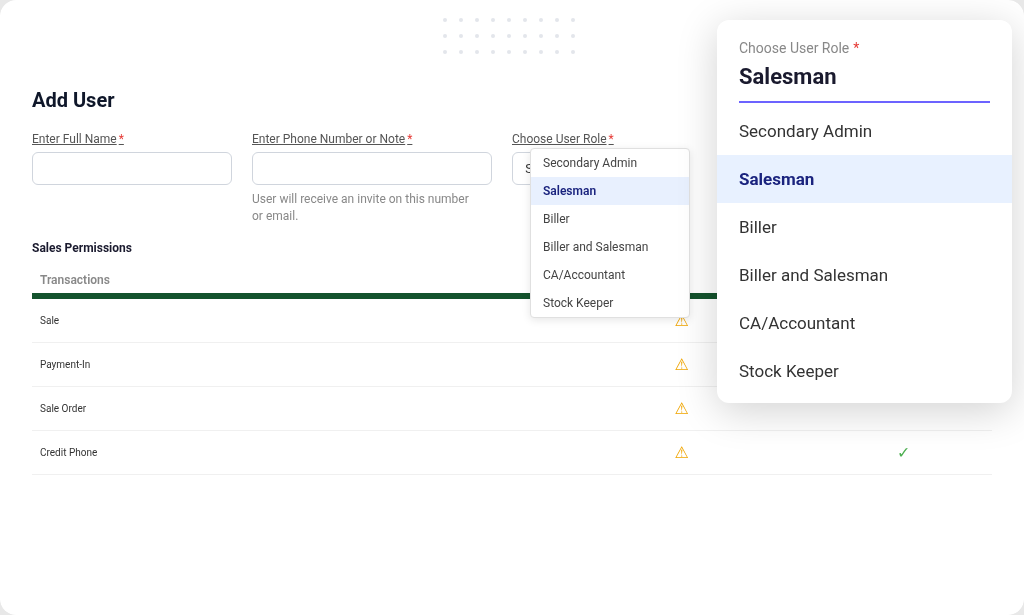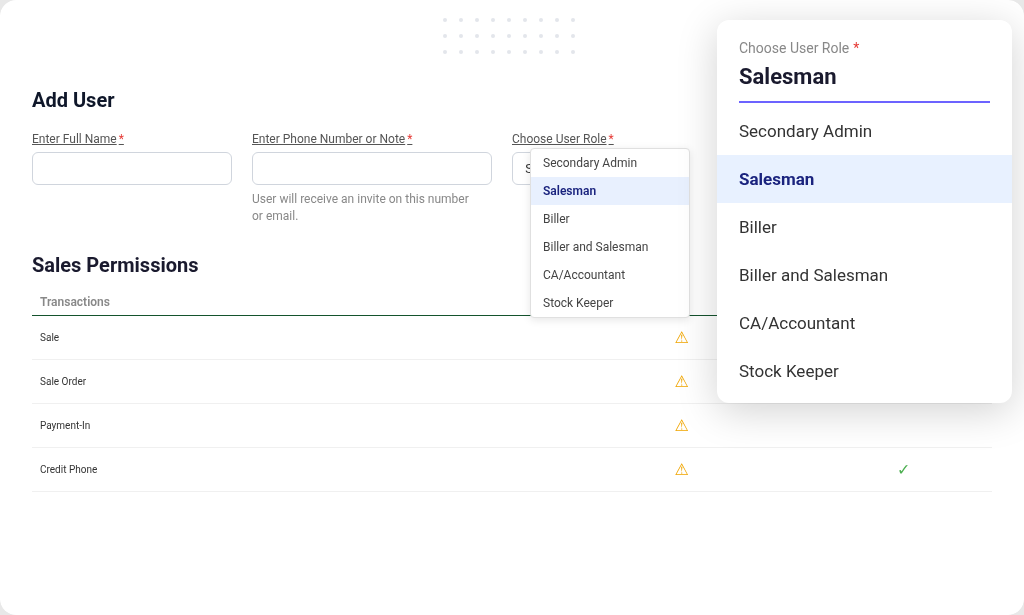--- a/index.html
+++ b/index.html
@@ -116,35 +116,35 @@
       justify-content: space-between;
     }
 
     .role-select-btn:after {
       content: '▾';
       color: #888;
       font-size: 12px;
     }
 
     .sales-permissions-title {
-      font-size: 20px;
+      font-size: 12px;
       font-weight: 700;
       color: #1a1a2e;
-      margin-top: 28px;
+      margin-top: 16px;
       margin-bottom: 12px;
     }
 
     .permissions-table {
       width: 100%;
       border-collapse: collapse;
       font-size: 13px;
     }
 
     .permissions-table thead tr {
-      border-bottom: 1px solid #14532d;
+      border-bottom: 6px solid #14532d;
     }
 
     .permissions-table thead th {
       font-weight: 600;
       color: #888;
       font-size: 12px;
       padding: 6px 8px;
       text-align: left;
     }
 
@@ -343,26 +343,26 @@
           <th></th>
         </tr>
       </thead>
       <tbody id="permissions-body">
       <tr>
       <td>Sale</td>
       <td class="icon-cell">⚠</td>
       <td class="icon-cell"></td>
     </tr>
           <tr>
-      <td>Sale Order</td>
+      <td>Payment-In</td>
       <td class="icon-cell">⚠</td>
       <td class="icon-cell"></td>
     </tr>
           <tr>
-      <td>Payment-In</td>
+      <td>Sale Order</td>
       <td class="icon-cell">⚠</td>
       <td class="icon-cell"></td>
     </tr>
           <tr>
       <td>Credit Phone</td>
       <td class="icon-cell">⚠</td>
       <td class="check-cell">✓</td>
     </tr>
         </tbody>
     </table>

